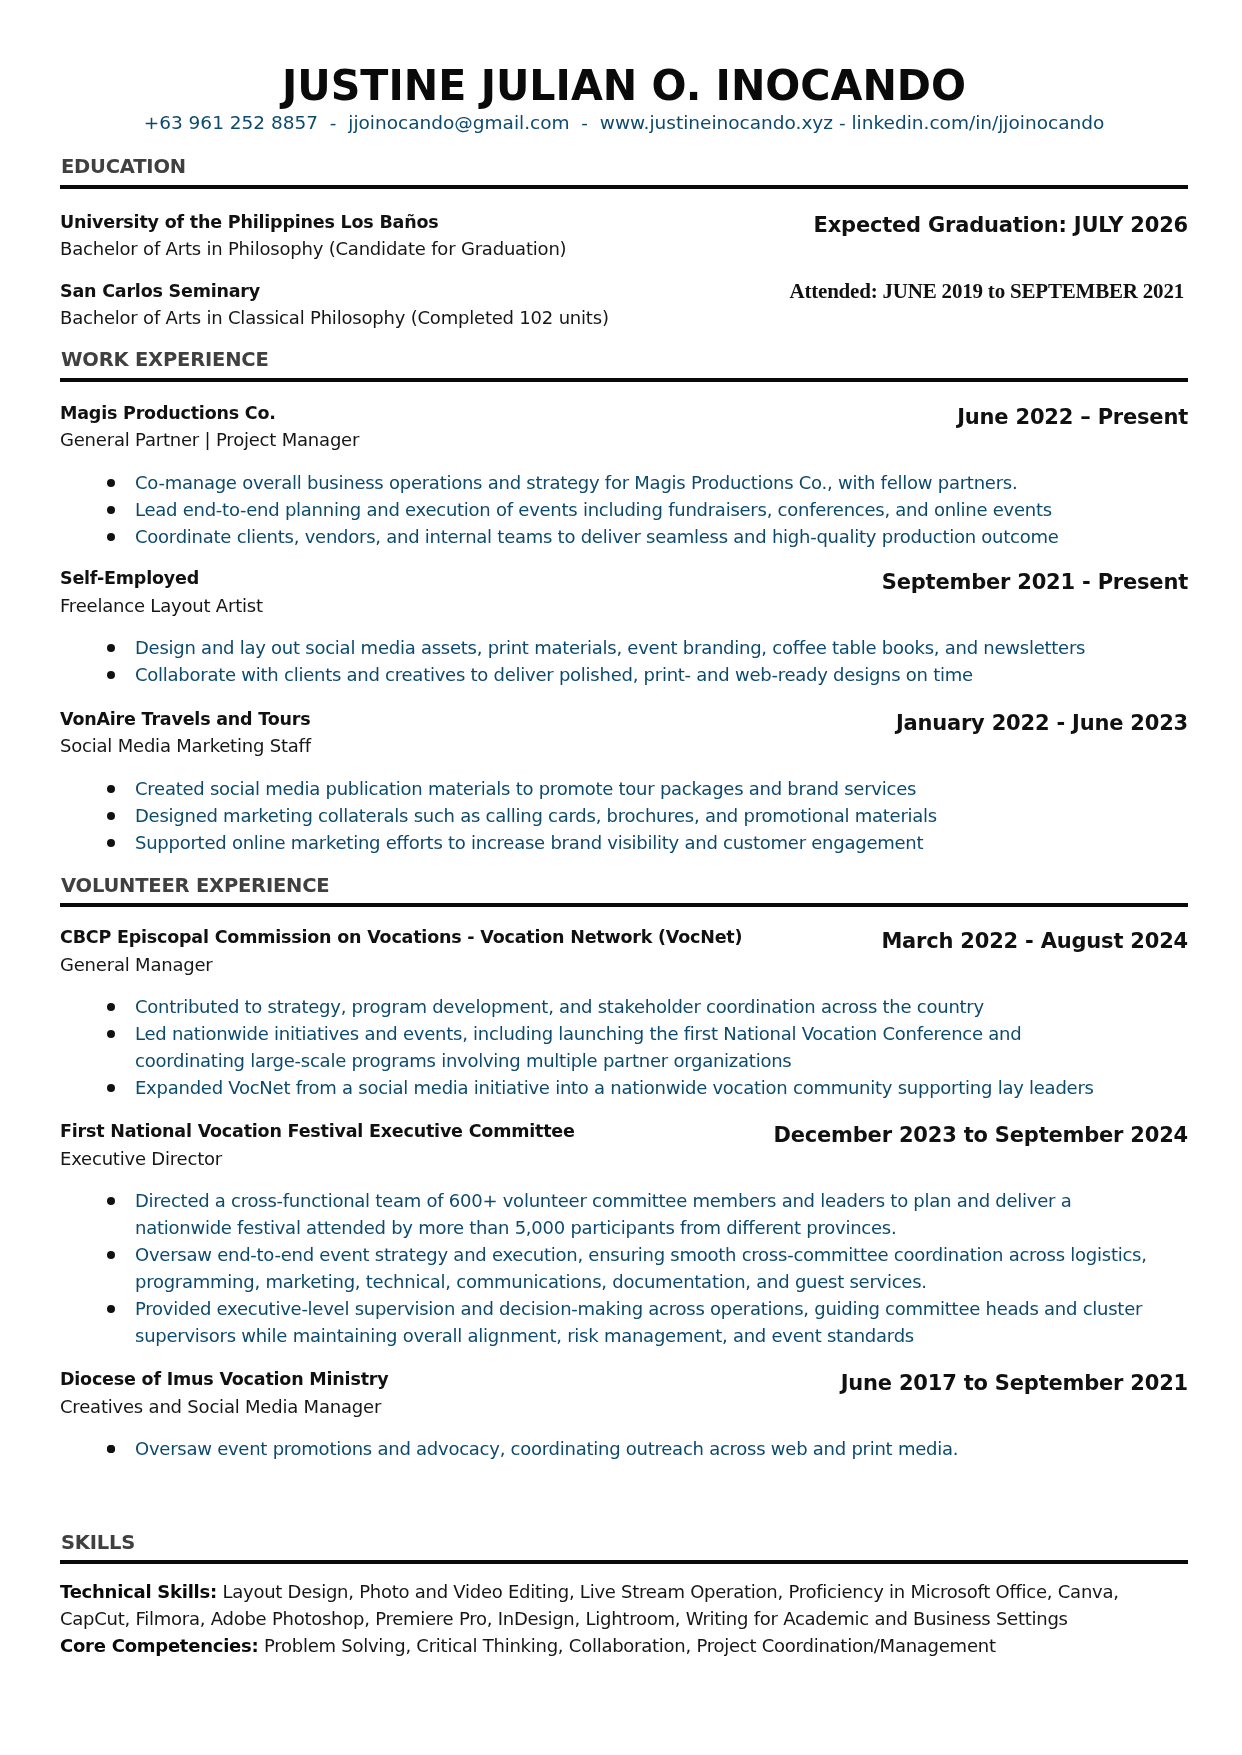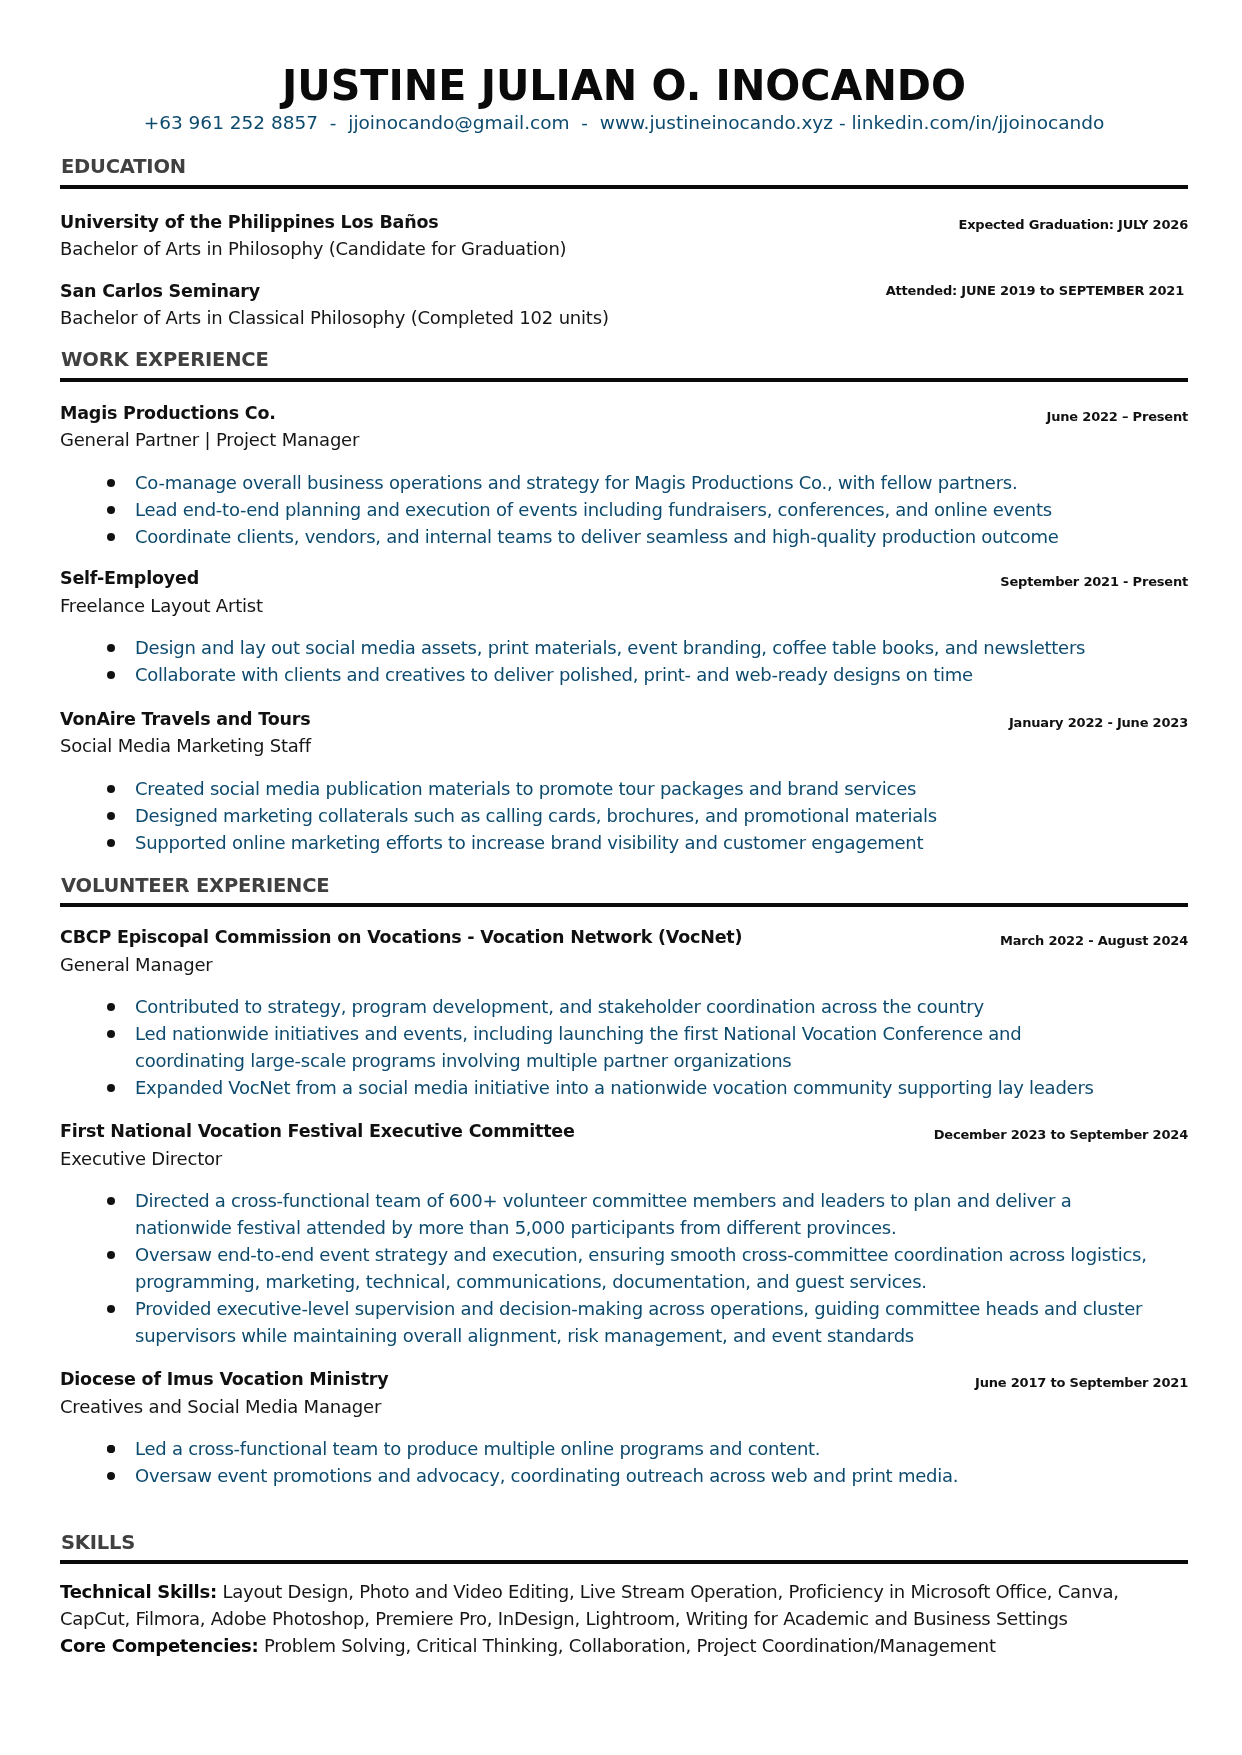--- a/index.html
+++ b/index.html
@@ -64,21 +64,21 @@
       font-size: 17.5px;
       line-height: 24px;
       color: #111;
       white-space: nowrap;
       letter-spacing: -0.2px;
     }
     .entry-date {
       position: absolute;
       right: 0;
       font-weight: bold;
-      font-size: 13px;
+      font-size: 21px;
       line-height: 24px;
       color: #111;
       white-space: nowrap;
       text-align: right;
       letter-spacing: -0.2px;
     }
     .entry-role {
       position: absolute;
       left: 0;
       font-size: 18px;
@@ -131,21 +131,21 @@
   <div class="header-contact">+63 961 252 8857  -  jjoinocando@gmail.com  -  www.justineinocando.xyz - linkedin.com/in/jjoinocando</div>
 
   <div class="section-title" style="top:154px;">EDUCATION</div>
   <div class="rule" style="top:185px;"></div>
 
   <div class="entry-org" style="top:210px;">University of the Philippines Los Baños</div>
   <div class="entry-date" style="top:213px;">Expected Graduation: JULY 2026</div>
   <div class="entry-role" style="top:237px;">Bachelor of Arts in Philosophy (Candidate for Graduation)</div>
 
   <div class="entry-org" style="top:279px;">San Carlos Seminary</div>
-  <div class="entry-date" style="top:279px; right:4px;">Attended: JUNE 2019 to SEPTEMBER 2021</div>
+  <div class="entry-date" style="top:279px; right:4px;font-family:Liberation Serif, serif;">Attended: JUNE 2019 to SEPTEMBER 2021</div>
   <div class="entry-role" style="top:306px;">Bachelor of Arts in Classical Philosophy (Completed 102 units)</div>
 
   <div class="section-title" style="top:347px;">WORK EXPERIENCE</div>
   <div class="rule" style="top:378px;"></div>
 
   <div class="entry-org" style="top:401px;">Magis Productions Co.</div>
   <div class="entry-date" style="top:405px;">June 2022 – Present</div>
   <div class="entry-role" style="top:428px;">General Partner | Project Manager</div>
   <ul class="bullets" style="top:469px;">
     <li><span class="dot"></span><span>Co-manage overall business operations and strategy for Magis Productions Co., with fellow partners.</span></li>
@@ -189,21 +189,20 @@
     <li style="padding-right:20px;"><span class="dot"></span><span>Directed a cross-functional team of 600+ volunteer committee members and leaders to plan and deliver a nationwide festival attended by more than 5,000 participants from different provinces.</span></li>
     <li style="padding-right:20px;"><span class="dot"></span><span>Oversaw end-to-end event strategy and execution, ensuring smooth cross-committee coordination across logistics, programming, marketing, technical, communications, documentation, and guest services.</span></li>
     <li style="padding-right:20px;"><span class="dot"></span><span>Provided executive-level supervision and decision-making across operations, guiding committee heads and cluster supervisors while maintaining overall alignment, risk management, and event standards</span></li>
   </ul>
 
   <div class="entry-org" style="top:1367px;text-align:right;">Diocese of Imus Vocation Ministry</div>
   <div class="entry-date" style="top:1371px;">June 2017 to September 2021</div>
   <div class="entry-role" style="top:1395px;">Creatives and Social Media Manager</div>
   <ul class="bullets" style="top:1435px;">
     <li><span class="dot"></span></li>
-    <li><span class="dot"></span><span>Led a cross-functional team to produce multiple online programs and content.</span></li>
     <li><span class="dot"></span><span>Oversaw event promotions and advocacy, coordinating outreach across web and print media.</span></li>
   </ul>
 
   <div class="section-title" style="top:1530px;">SKILLS</div>
   <div class="rule" style="top:1560px;"></div>
 
   <div class="skills-block">
     <div>
       <span class="lbl">Technical Skills:</span>
       <span>Layout Design, Photo and Video Editing, Live Stream Operation, Proficiency in Microsoft Office, Canva, CapCut, Filmora, Adobe Photoshop, Premiere Pro, InDesign, Lightroom, Writing for Academic and Business Settings</span>

